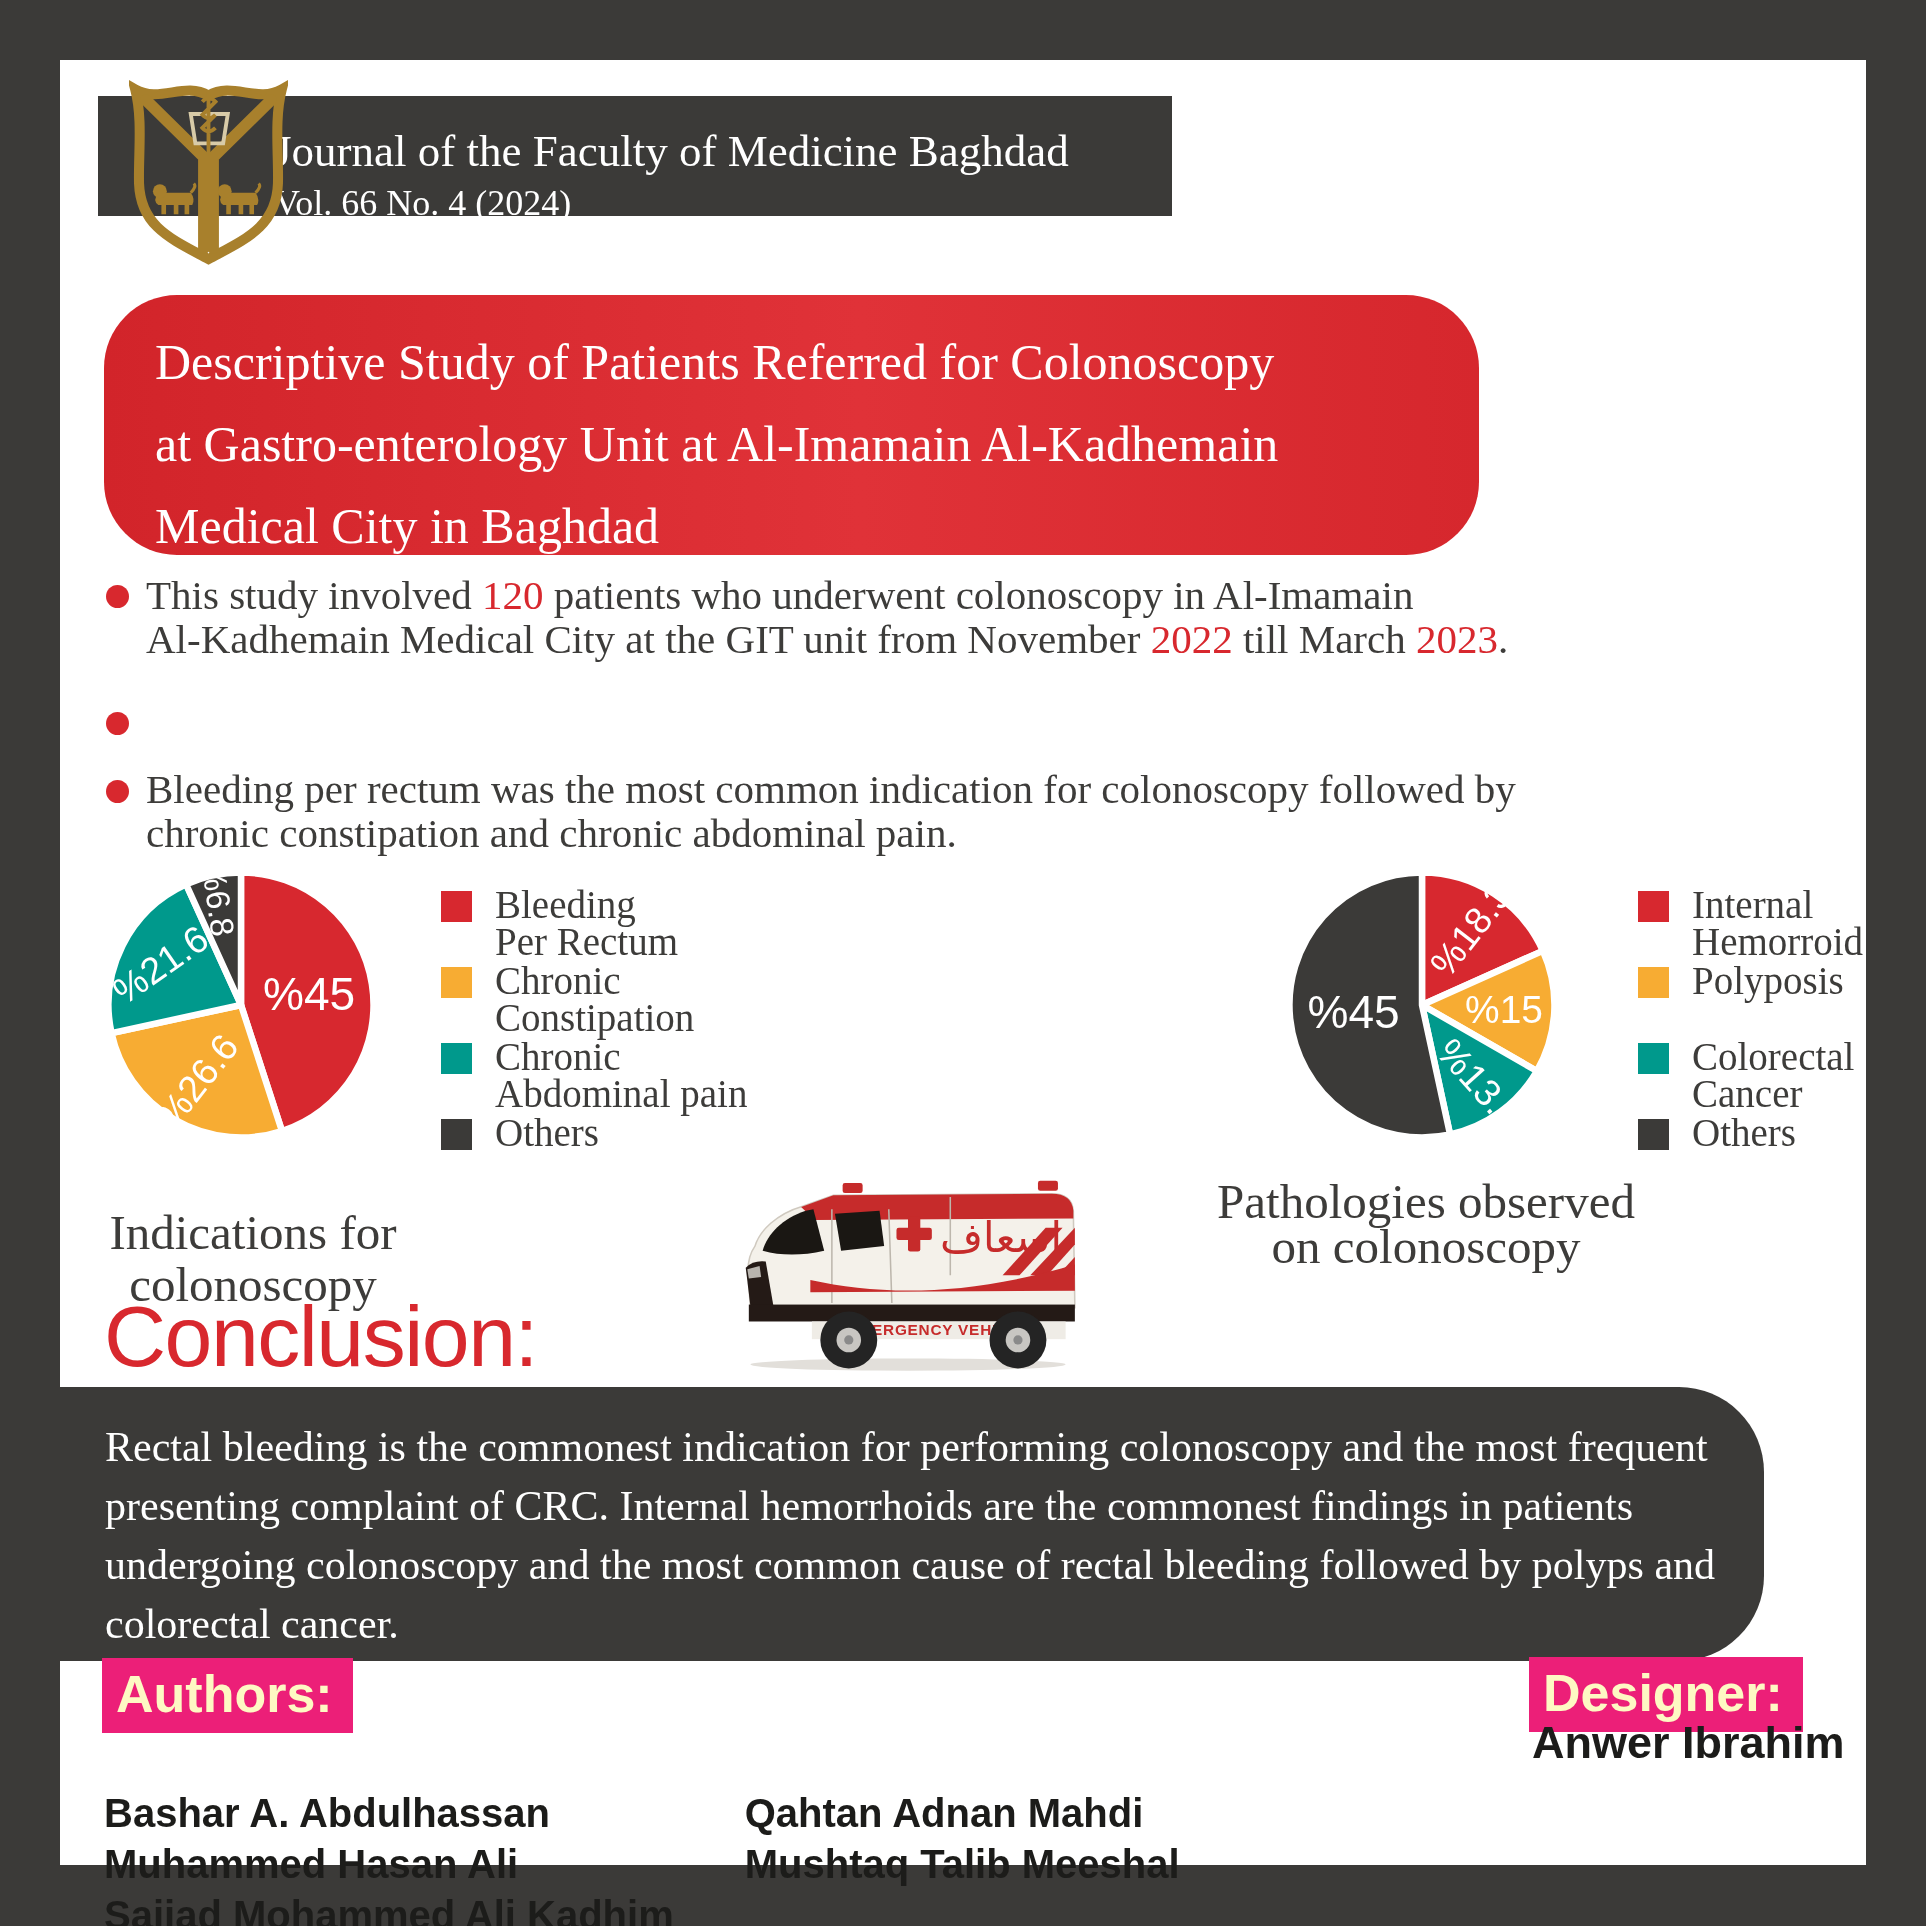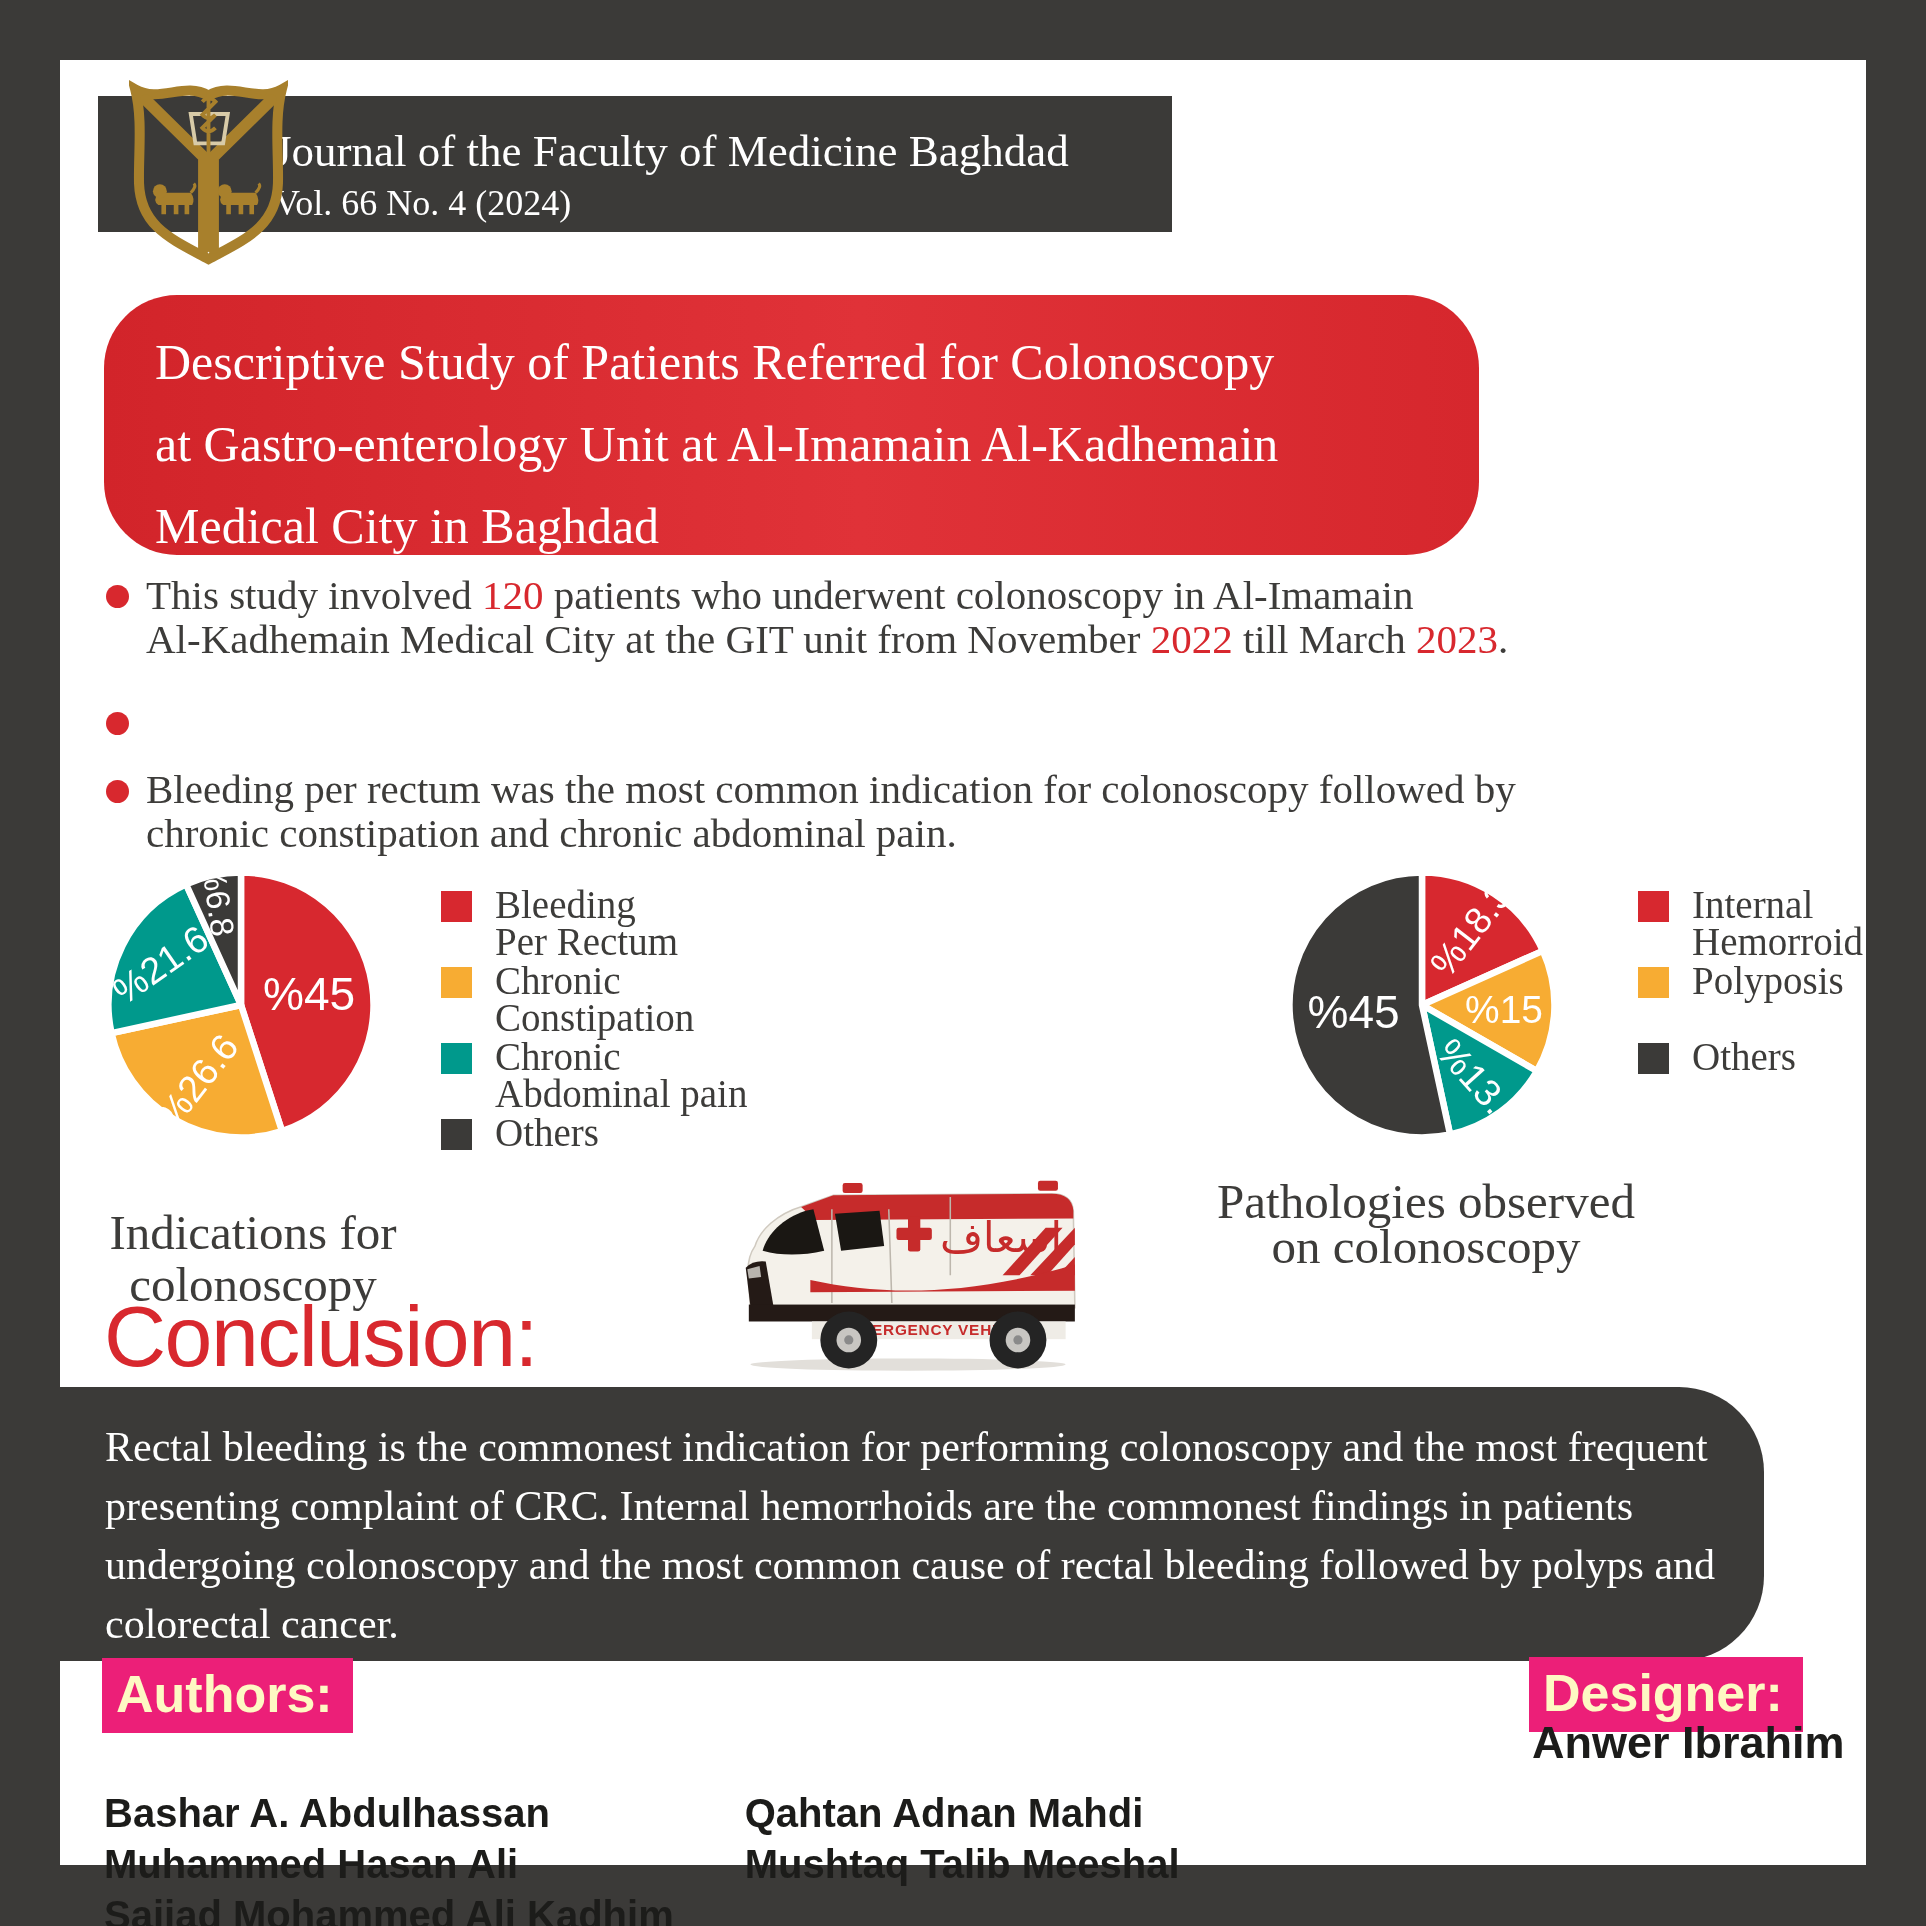--- a/index.html
+++ b/index.html
@@ -2,21 +2,21 @@
 <html style="font-size:12.3px"><head>
 <meta charset="utf-8">
 <style>
   html,body{margin:0;padding:0;background:#3b3a38;}
   #root{position:relative;width:1926px;height:1926px;background:#3b3a38;overflow:hidden;
         font-family:"Liberation Serif",serif;}
   #content{position:absolute;left:60px;top:60px;width:1806px;height:1805px;background:#ffffff;}
   .abs{position:absolute;}
 
   
-  #header-bar{left:38px;top:36px;width:1074px;height:136px;background:#3b3a38;}
+  #header-bar{left:38px;top:36px;width:1074px;height:120px;background:#3b3a38;}
   #journal-title{position:absolute;left:176px;top:29px;font-size:45px;color:#ffffff;white-space:nowrap;}
   #journal-vol{position:absolute;left:176px;top:86px;font-size:36px;color:#ffffff;white-space:nowrap;}
   #logo{left:69px;top:7.7px;width:159px;height:197px;}
 
   
   #title-box{left:44px;top:235px;width:1375px;height:260px;border-radius:73px;
              background:linear-gradient(90deg,#d2242a 0%,#e03238 55%,#d6272d 100%);}
   #title-box .tbx{position:absolute;left:51px;top:26px;font-size:50px;line-height:82px;
              color:#ffffff;white-space:pre-line;}
 
@@ -165,20 +165,25 @@
 on colonoscopy</div>
     <div id="legend1" class="legend">
         <div class="lg-item">
           <span class="lg-sw" style="background: rgb(215, 40, 47);"></span>
           <span class="lg-tx">Internal
 Hemorroid</span>
         </div>
         <div class="lg-item">
           <span class="lg-sw" style="background: rgb(247, 172, 51);"></span>
           <span class="lg-tx">Polyposis</span>
+        </div>
+        <div class="lg-item">
+          <span class="lg-sw" style="background: rgb(0, 153, 140);"></span>
+          <span class="lg-tx">Colorectal
+Cancer</span>
         </div>
         <div class="lg-item">
           <span class="lg-sw" style="background: rgb(59, 58, 56);"></span>
           <span class="lg-tx">Others</span>
         </div>
       </div>
 
     <svg id="ambulance" class="abs" viewBox="0 0 490 290">
       <ellipse cx="245" cy="266" rx="205" ry="8" fill="#e2dfda"></ellipse>
       <path d="M46 112 C 52 92 74 70 108 60 L 148 46 L 432 44 Q 458 44 460 66 L 462 192 L 40 192 L 37 148 Q 36 126 46 112 Z" fill="#f4f1ea" stroke="#cfc9bf" stroke-width="2"></path>

